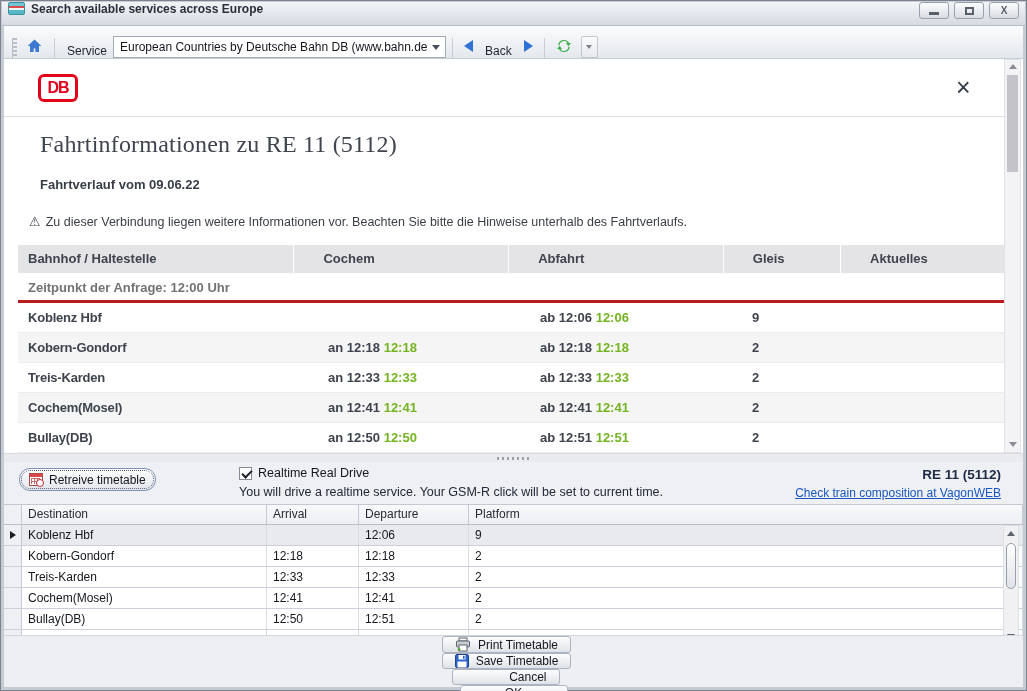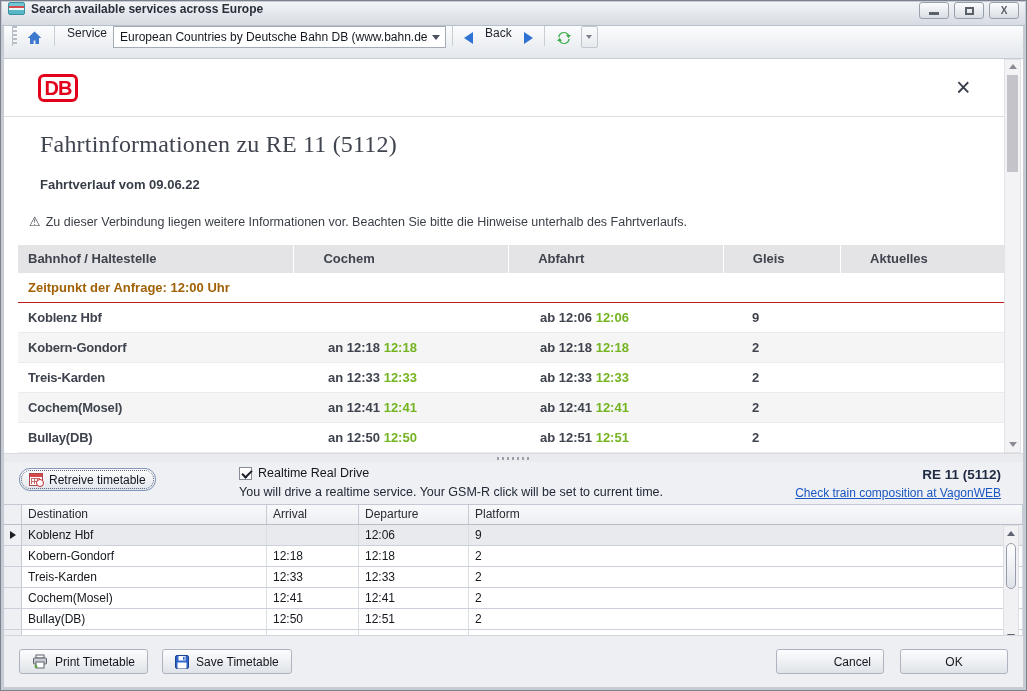--- a/index.html
+++ b/index.html
@@ -18,21 +18,21 @@
   .winbtns { display:flex; gap:5px; }
   .wbtn { width:30px; height:17px; border:1px solid #98a0ab; border-radius:3px;
     background:linear-gradient(#fcfdfe,#d9dde3); display:flex; align-items:center; justify-content:center; }
   .g-min { width:10px; height:3px; background:#596068; margin-top:6px; }
   .g-max { width:9px; height:8px; border:2px solid #596068; }
   .g-x { font-size:10px; font-weight:bold; color:#596068; line-height:1; }
 
   
   .toolbar { position:absolute; top:25px; left:3px; right:3px; height:33px;
     background:linear-gradient(#fbfcfd,#e4e8ed); border-bottom:1px solid #c6ccd4;
-    display:flex; align-items:flex-start; padding:0 4px; }
+    display:flex; align-items:flex-end; padding:0 4px; }
   .grip { width:5px; height:20px; margin:0 4px;
     background:repeating-linear-gradient(180deg,#b9bec7 0 2px,transparent 2px 4px);
     border-left:1px solid #b9bec7; }
   .tsep { width:1px; height:20px; background:#c9ced6; margin:0 6px; }
   .tbtn { display:flex; align-items:center; justify-content:center; height:24px; padding:0 5px; border-radius:3px; }
   .tlabel { font-size:12px; color:#1e222c; margin:0 6px; }
   .combo { width:333px; height:22px; background:#fff; border:1px solid #a5abb5;
     display:flex; align-items:center; }
   .combo-text { flex:1; font-size:12px; color:#14171e; padding:0 6px; white-space:nowrap; overflow:hidden; }
   .combo-arrow { width:18px; display:flex; align-items:center; justify-content:center; height:100%; }
@@ -41,36 +41,36 @@
   .arr-right { width:0; height:0; border-top:6px solid transparent; border-bottom:6px solid transparent; border-left:9px solid #2f72d4; }
   .back-label { font-size:12px; color:#1e222c; margin:0 7px; }
   .dd-btn { width:17px; height:22px; display:flex; align-items:center; justify-content:center;
     border:1px solid #c2c7cf; border-radius:2px; background:linear-gradient(#fafbfc,#e7eaee); margin-left:4px; }
   .dd-btn .arr-down { border-top-color:#7a8violet08; border-top:4px solid #7a808c; border-left-width:3.5px; border-right-width:3.5px; }
 
   
   .page { position:absolute; top:58px; left:3px; right:3px; height:394px; background:#fff; }
   .db-logo { position:absolute; left:34px; top:15px; width:40px; height:28px;
     border:3px solid #e2001a; border-radius:6px; display:flex; align-items:center; justify-content:center; }
-  .db-logo span { color:#e2001a; font-weight:bold; font-size:20px; letter-spacing:-1px; font-family:"Liberation Sans",sans-serif; }
+  .db-logo span { color:#e2001a; font-weight:bold; font-size:16px; letter-spacing:-1px; font-family:"Liberation Sans",sans-serif; }
   .page-close { position:absolute; left:946px; top:14px; font-size:25px; color:#363c48; line-height:1; padding:2px 6px; }
   .page-divider { position:absolute; top:57px; left:0; width:1003px; border-bottom:1px solid #dededf; }
   .page-h1 { position:absolute; left:36px; top:72px; font-family:"Liberation Serif", serif;
     font-size:24px; font-weight:400; color:#40444f; letter-spacing:0.2px; }
   .page-sub { position:absolute; left:36px; top:118px; font-size:13px; font-weight:bold; color:#383d47; }
   .page-notice { position:absolute; left:25px; top:155px; font-size:12.5px; color:#3a3e46; }
   .warn-icon { font-family:"DejaVu Sans",sans-serif; font-size:13px; margin-right:5px; color:#3a3e46; }
 
   .ttable { position:absolute; left:14px; top:186px; width:988px; }
   .thead { display:flex; height:28px; background:#e4e4e6;gap:19px; }
   .thcell { font-size:13px; font-weight:bold; color:#3e434d; line-height:28px; padding-left:10px; border-right:1px solid #fff; }
   .thcell:last-child { border-right:none; }
   .c1 { width:300px; } .c2 { width:212px; } .c3 { width:212px; } .c4 { width:106px; } .c5 { width:158px; }
   .queryrow { height:30px; line-height:30px; padding-left:10px; font-size:13px; font-weight:bold;
-    color:#a16207; border-bottom:1px solid #b91c1c; background:#fff; }
+    color:#737373; border-bottom:3px solid #b91c1c; background:#fff; }
   .trow { display:flex; height:30px; border-bottom:1px solid #ececee; background:#fff; }
   .trow.alt { background:#f5f5f6; }
   .tcell { font-size:13px; line-height:29px; padding-left:10px; overflow:hidden; white-space:nowrap; }
   .tcell.station, .tcell.gleis { font-weight:bold; color:#3e434d; letter-spacing:-0.2px; }
   .sched { font-weight:bold; color:#3e434d; }
   .rt { font-weight:bold; color:#74b421; }
 
   .vscroll { position:absolute; top:0; right:2px; bottom:0; width:17px;
     background:#f3f3f5; border:1px solid #e2e2e6; display:flex; flex-direction:column; align-items:center; }
   .sb-up { margin-top:4px; width:0; height:0; border-left:4px solid transparent; border-right:4px solid transparent; border-bottom:5px solid #8b8b95; }
@@ -118,21 +118,21 @@
   .sel-arrow { width:0; height:0; border-top:4px solid transparent; border-bottom:4px solid transparent; border-left:6px solid #1a1d24; }
   .grid-vscroll { position:absolute; top:20px; right:4px; bottom:1px; width:16px; background:#f1f1f4;
     border:1px solid #dddfe5; display:flex; flex-direction:column; align-items:center; }
   .gsb-up { margin-top:5px; width:0; height:0; border-left:4px solid transparent; border-right:4px solid transparent; border-bottom:5px solid #5f6470; }
   .gsb-down { position:absolute; bottom:5px; width:0; height:0; border-left:4px solid transparent; border-right:4px solid transparent; border-top:5px solid #5f6470; }
   .gsb-thumb { position:absolute; top:17px; width:10px; height:46px; border-radius:6px;
     background:linear-gradient(#ffffff,#dfe2e8); border:1px solid #979dab; }
 
   
   .footer { position:absolute; left:3px; right:3px; bottom:3px; height:52px; background:#edeff3;
-    border-top:1px solid #d2d6dd; display:flex; align-items:center; padding:0 15px; }
+    border-top:1px solid #d2d6dd; display:flex; align-items:center; padding:0 15px;flex-direction:column; }
   .btn { height:25px; display:flex; align-items:center; justify-content:center; padding:0 12px;
     font-size:12px; color:#14171e; background:linear-gradient(#fdfdfe,#dfe3e8);
     border:1px solid #aeb4bf; border-radius:3px; margin-right:14px; }
   .btn svg { margin-right:7px; }
   .btn.plain { width:108px; margin-right:0; }
   .spacer { flex:1; }
   .btn.cancel { margin-right:16px;justify-content:flex-end; }
 </style>
 </head>
 <body>

